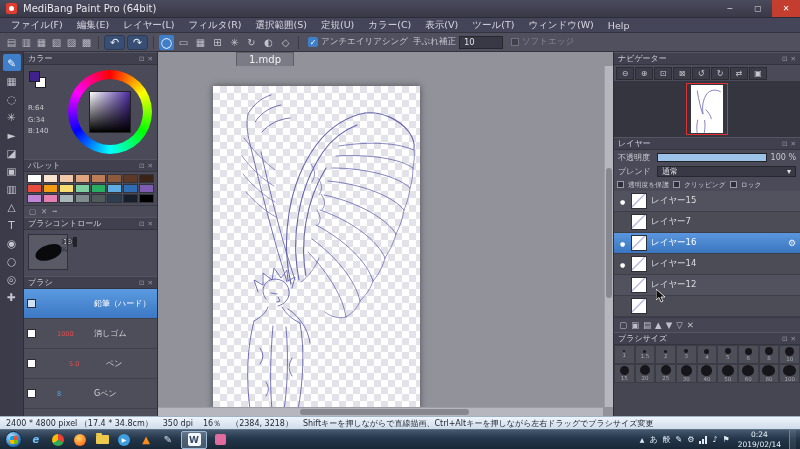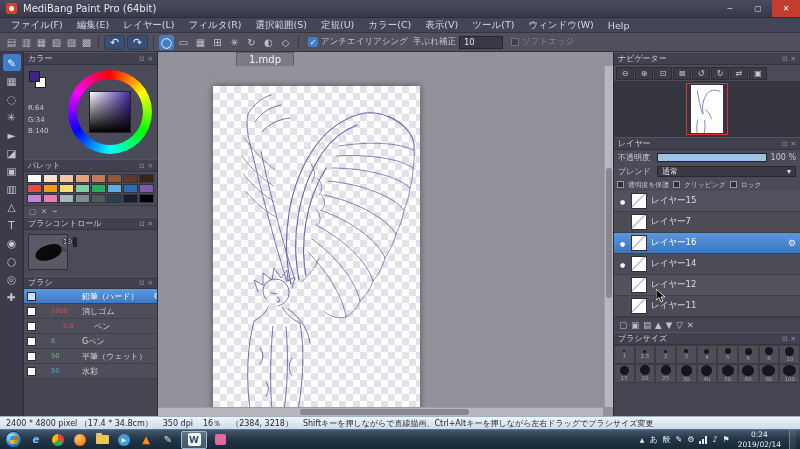--- a/index.html
+++ b/index.html
@@ -57,21 +57,21 @@
 
   .bc-body{height:46px;min-height:46px;display:flex;padding:4px;gap:5px;}
   .bc-preview{width:40px;height:36px;background:#5a5a66;border:1px solid #30303a;position:relative;overflow:hidden;}
   .blob{position:absolute;left:6px;top:10px;width:27px;height:15px;background:#0a0a0c;border-radius:60% 40% 55% 45%;transform:rotate(-14deg);}
   .bc-sliders{flex:1;display:flex;flex-direction:row;padding-top:3px;}
   .slider{height:10px;background:#2d2d36;position:relative;border:1px solid #222229;}
   .slider .fill{position:absolute;top:0;left:0;bottom:0;background:#9cc3ea;}
   .slider .val{position:absolute;right:2px;top:0;font-size:7px;color:#fff;line-height:8px;text-shadow:0 0 2px #000;}
 
   .brush-rows{display:flex;flex-direction:column;}
-  .brush-row{height:15px;min-height:15px;display:flex;align-items:center;gap:15px;padding:0 3px;font-size:8px;color:#d5d5dd;border-bottom:1px solid #40404c;background:#4e4e5a;white-space:nowrap;overflow:hidden;}
+  .brush-row{height:30px;min-height:15px;display:flex;align-items:center;gap:21px;padding:0 3px;font-size:8px;color:#d5d5dd;border-bottom:1px solid #40404c;background:#4e4e5a;white-space:nowrap;overflow:hidden;}
   .brush-row.sel{background:linear-gradient(#5b9ae0,#3c78c4);color:#fff;}
   .brush-chip{width:9px;height:9px;min-width:9px;background:#fff;border:1px solid #2d2d36;}
   .brush-num{width:16px;min-width:16px;font-size:6.5px;color:#f0a040;}
   .gear{margin-left:auto;font-size:9px;color:#eef2fa;}
   .filler{flex:1;background:#464653;}
 
   
   .canvas-area{flex:1;background:#92929b;position:relative;overflow:hidden;}
   .tabbar{height:14px;display:flex;padding-left:78px;}
   .tab{background:#7b7b86;color:#f2f2f6;font-size:10px;padding:0 12px;border:1px solid #5e5e66;border-bottom:none;display:flex;align-items:center;}
@@ -509,21 +509,20 @@
         <span class="layer-name">レイヤー14</span>
       </div>
       <div class="layer-row">
         <span class="eye"></span>
         <span class="layer-thumb"></span>
         <span class="layer-name">レイヤー12</span>
       </div>
       <div class="layer-row alt">
         <span class="eye"></span>
         <span class="layer-thumb"></span>
-        <span class="layer-name">レイヤー11</span>
       </div>
 
       <div class="layer-foot">
         <span>▢</span>
         <span>▣</span>
         <span>▤</span>
         <span>▲</span>
         <span>▼</span>
         <span>▽</span>
         <span>✕</span>

